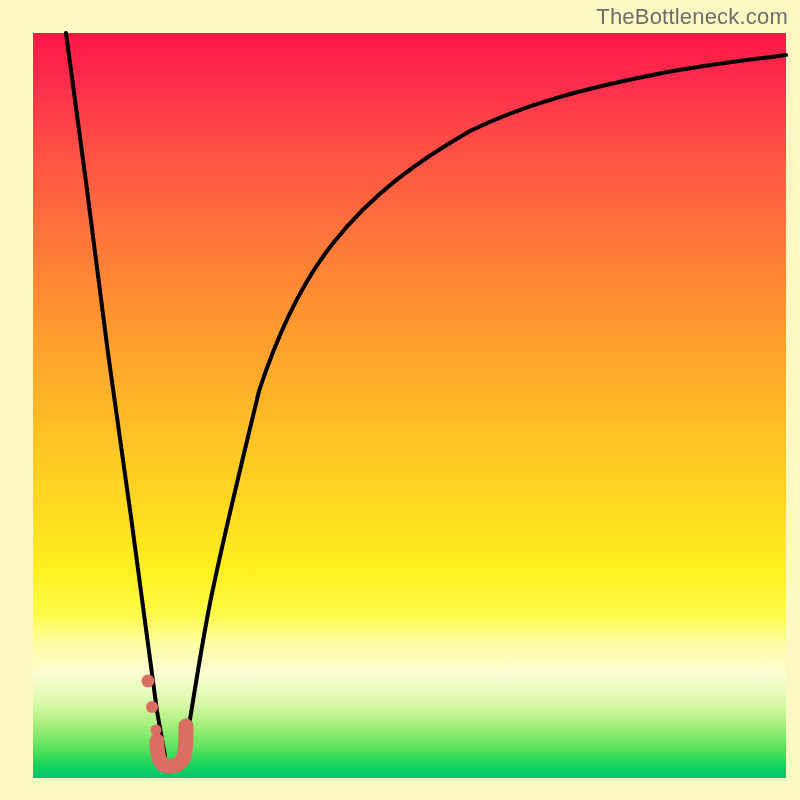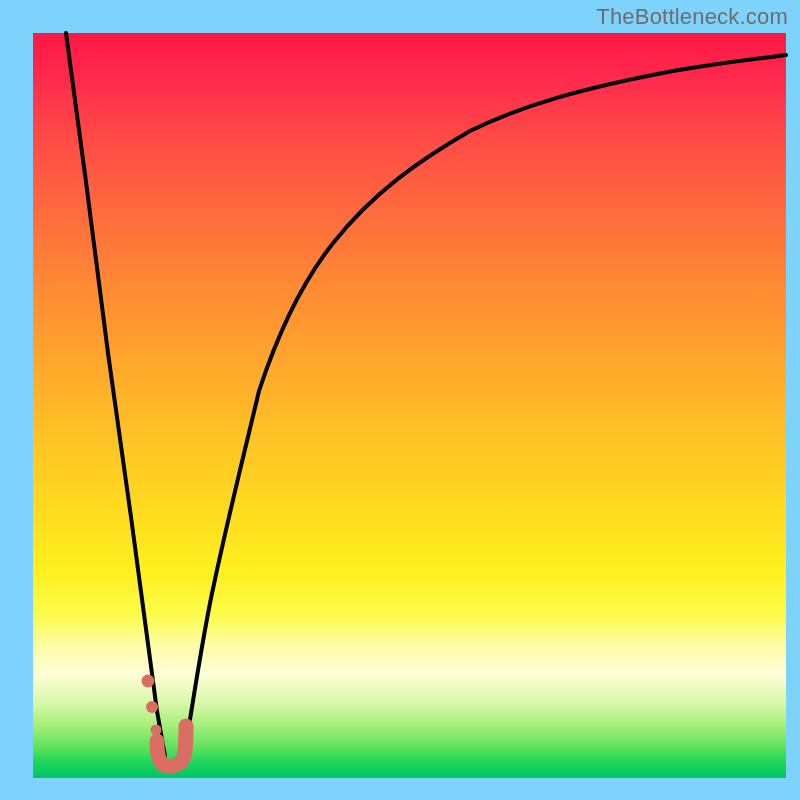--- a/index.html
+++ b/index.html
@@ -10,21 +10,21 @@
     background: #000;
     overflow: hidden;
     font-family: Arial, Helvetica, sans-serif;
   }
   .frame {
     position: absolute;
     left: 0;
     top: 0;
     width: 800px;
     height: 800px;
-    background: #7dd3fc;
+    background: #fef9c3;
   }
   .plot-bg {
     position: absolute;
     left: 33px;
     top: 33px;
     width: 753px;
     height: 745px;
     
     background: linear-gradient(to bottom,
       #ff1744 0%,

